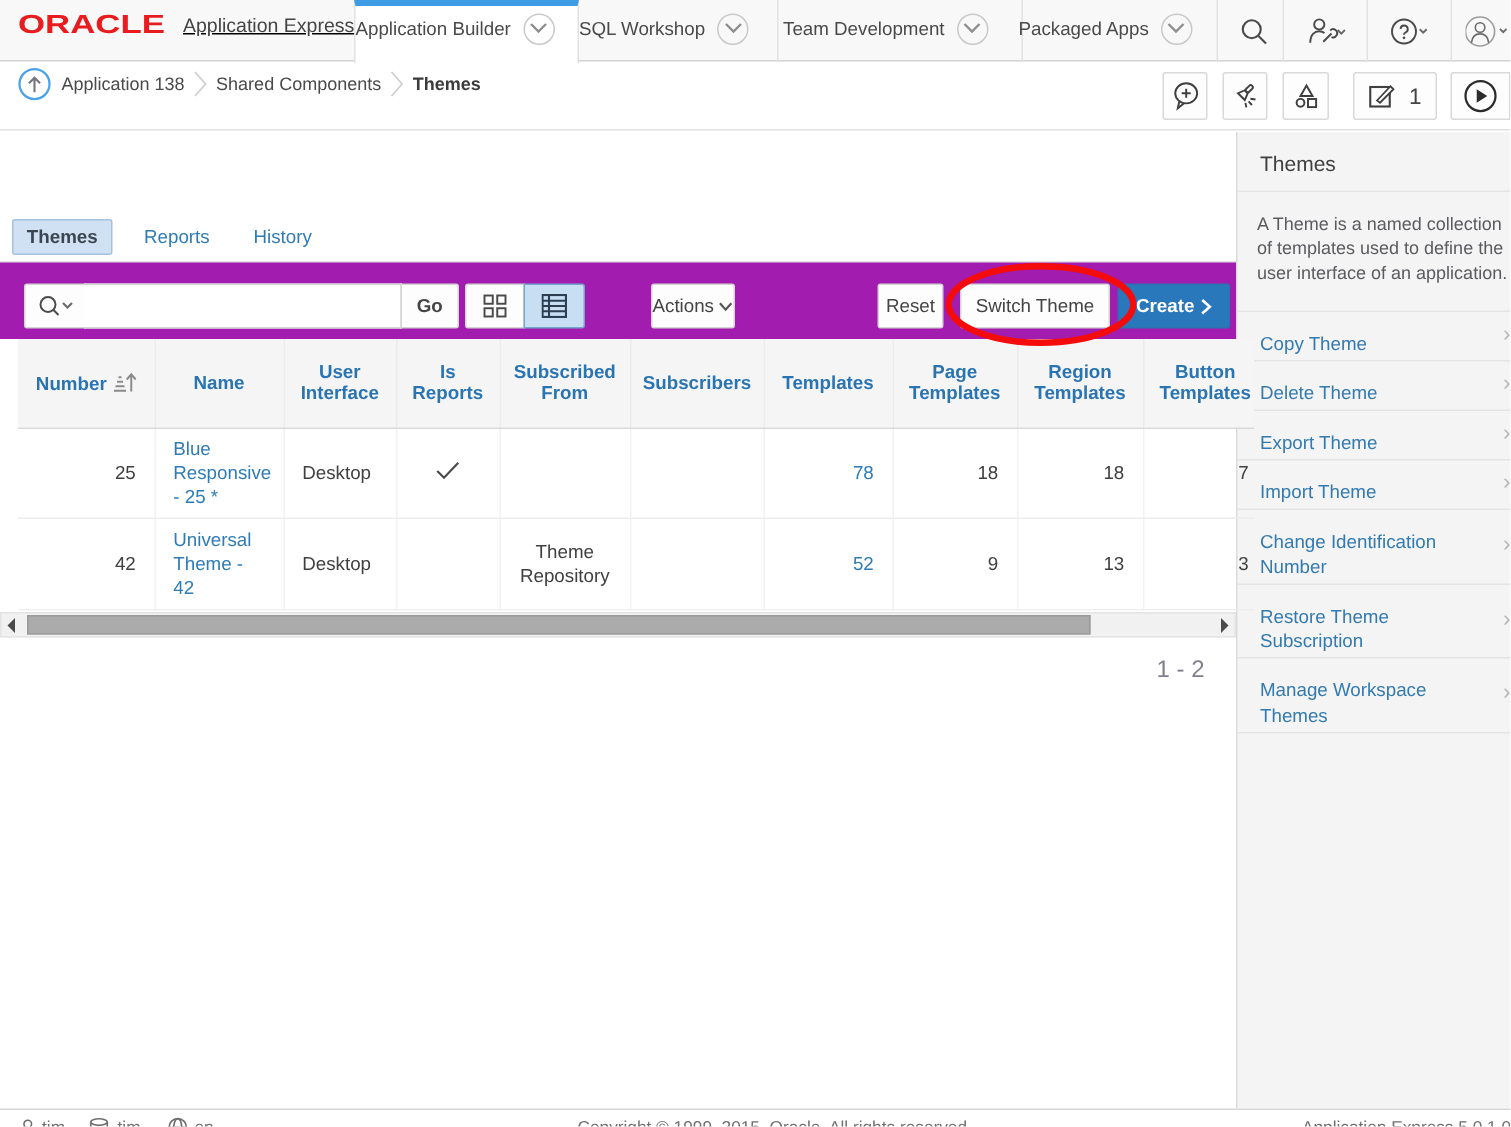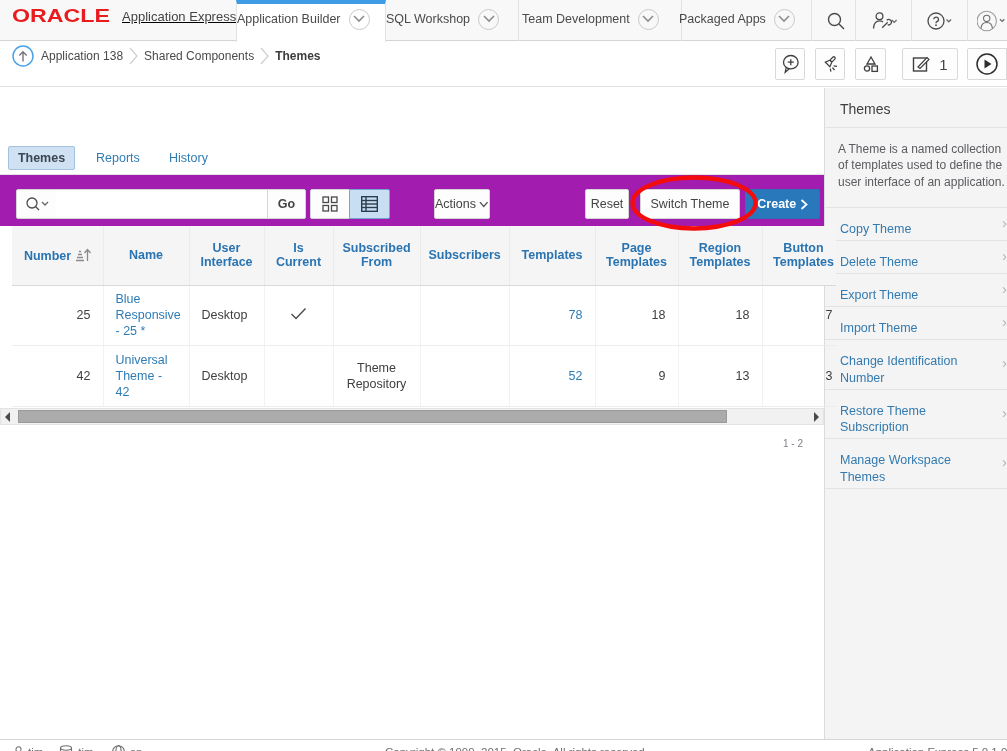--- a/index.html
+++ b/index.html
@@ -75,21 +75,21 @@
 td.num { text-align:right;padding-left:31px; }
 a.lk { color:#2f7cb5; text-decoration:none; }
 td.ctr { text-align:center; }
 
 
 #hscroll { position:absolute; left:0; top:408px; width:824px; height:17px; background:#f1f1f1; border:1px solid #e3e3e3; }
 #hthumb { position:absolute; left:17px; top:1px; width:709px; height:13px; background:#ababab; border:1px solid #9a9a9a; }
 .harrow { position:absolute; top:3px; width:0; height:0; }
 
 
-#pager { position:absolute; left:0; top:438px; width:824px; text-align:right; font-size:10px; color:#80808c; }
+#pager { position:absolute; left:0; top:438px; width:824px; text-align:right; font-size:16px; color:#80808c; }
 #pager span { margin-right:21px; }
 
 
 #sidebar { position:absolute; left:824px; top:88px; width:183px; height:651px;
   background:#f4f4f4; border-left:1px solid #dbdbdb; font-size:12.5px; }
 #sidebar h2 { font-size:14px; font-weight:normal; color:#3f3f3f; padding:0 0 0 15px; }
 .sb-sec { border-bottom:1px solid #e3e3e3; }
 #sb-title { padding-top:13px; height:40px; }
 #sb-desc { padding:13px 2px 17px 13px; color:#5b5b60; line-height:16.4px; font-size:12px; }
 #sb-tasks-h { padding-top:16px; height:38px; }
@@ -314,21 +314,21 @@
           <col style="width:83px">
       </colgroup>
       <tbody>
           <tr>
         <th>Number <svg width="16" height="17" viewBox="0 0 16 17" style="vertical-align:-4px;">
                 <path d="M1 13.5 h8 M2 10.5 h6 M3 7.5 h4 M4 4.5 h2" stroke="#8a8a8a" stroke-width="1.3"></path>
                 <path d="M12.5 14 L12.5 3 M9.5 6 L12.5 2.5 L15.5 6" fill="none" stroke="#8a8a8a" stroke-width="1.3"></path>
               </svg></th>
         <th>Name</th>
             <th>User Interface</th>
-            <th>Is Current</th>
+            <th>Is Reports</th>
             <th>Subscribed From</th>
             <th>Subscribers</th>
             <th>Templates</th>
             <th>Page Templates</th>
             <th>Region Templates</th>
             <th>Button Templates</th>
       </tr>
       <tr class="r1">
         <td class="num">25</td>
         <td><a class="lk">Blue Responsive - 25 *</a></td>

